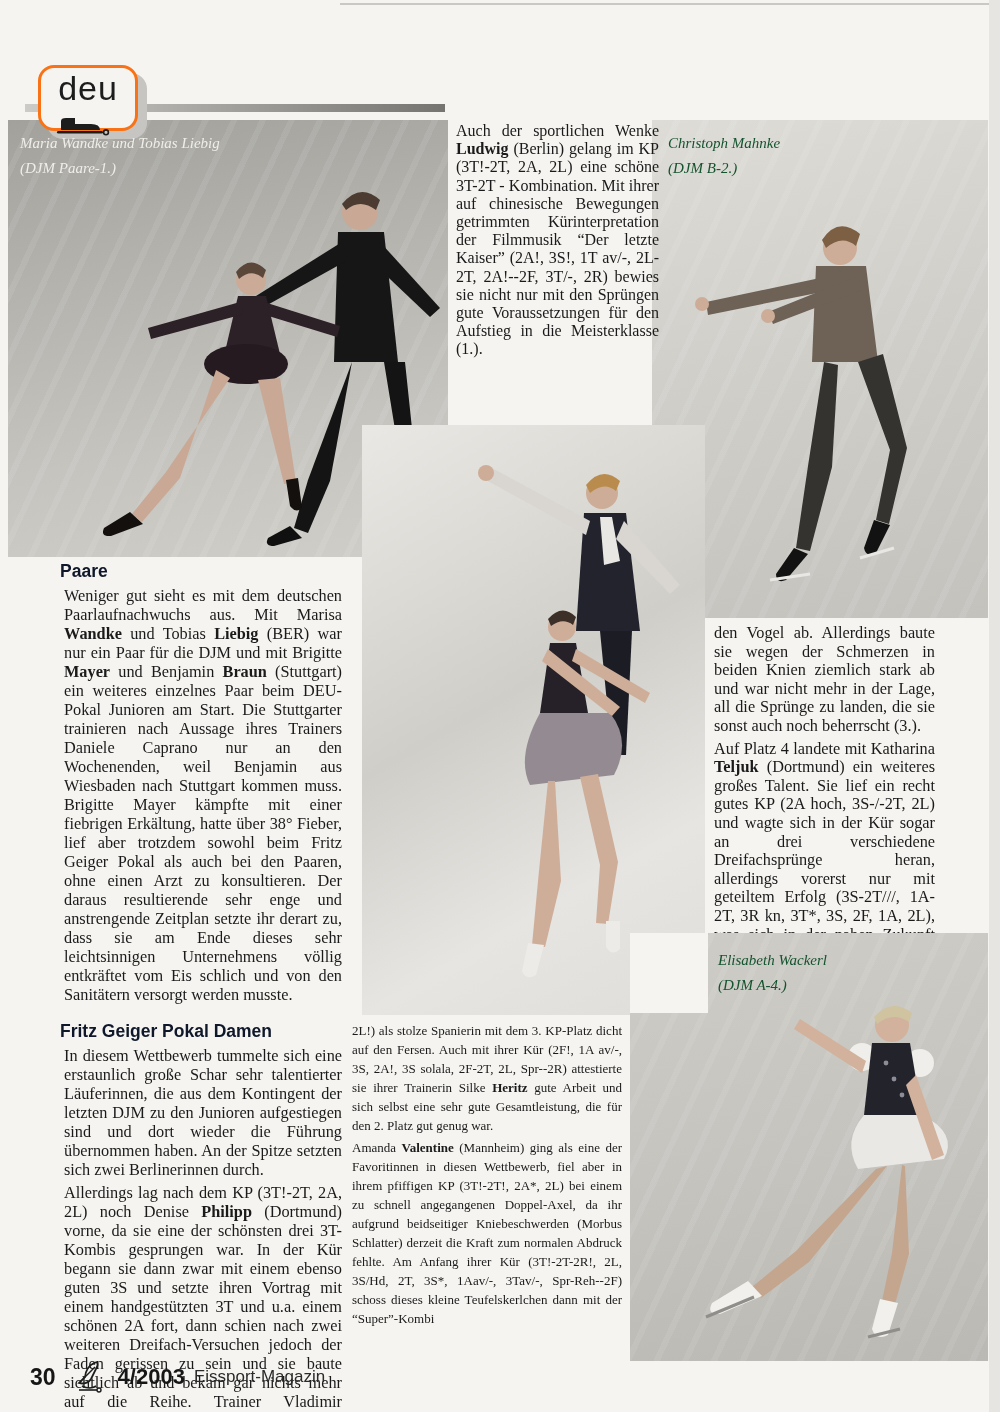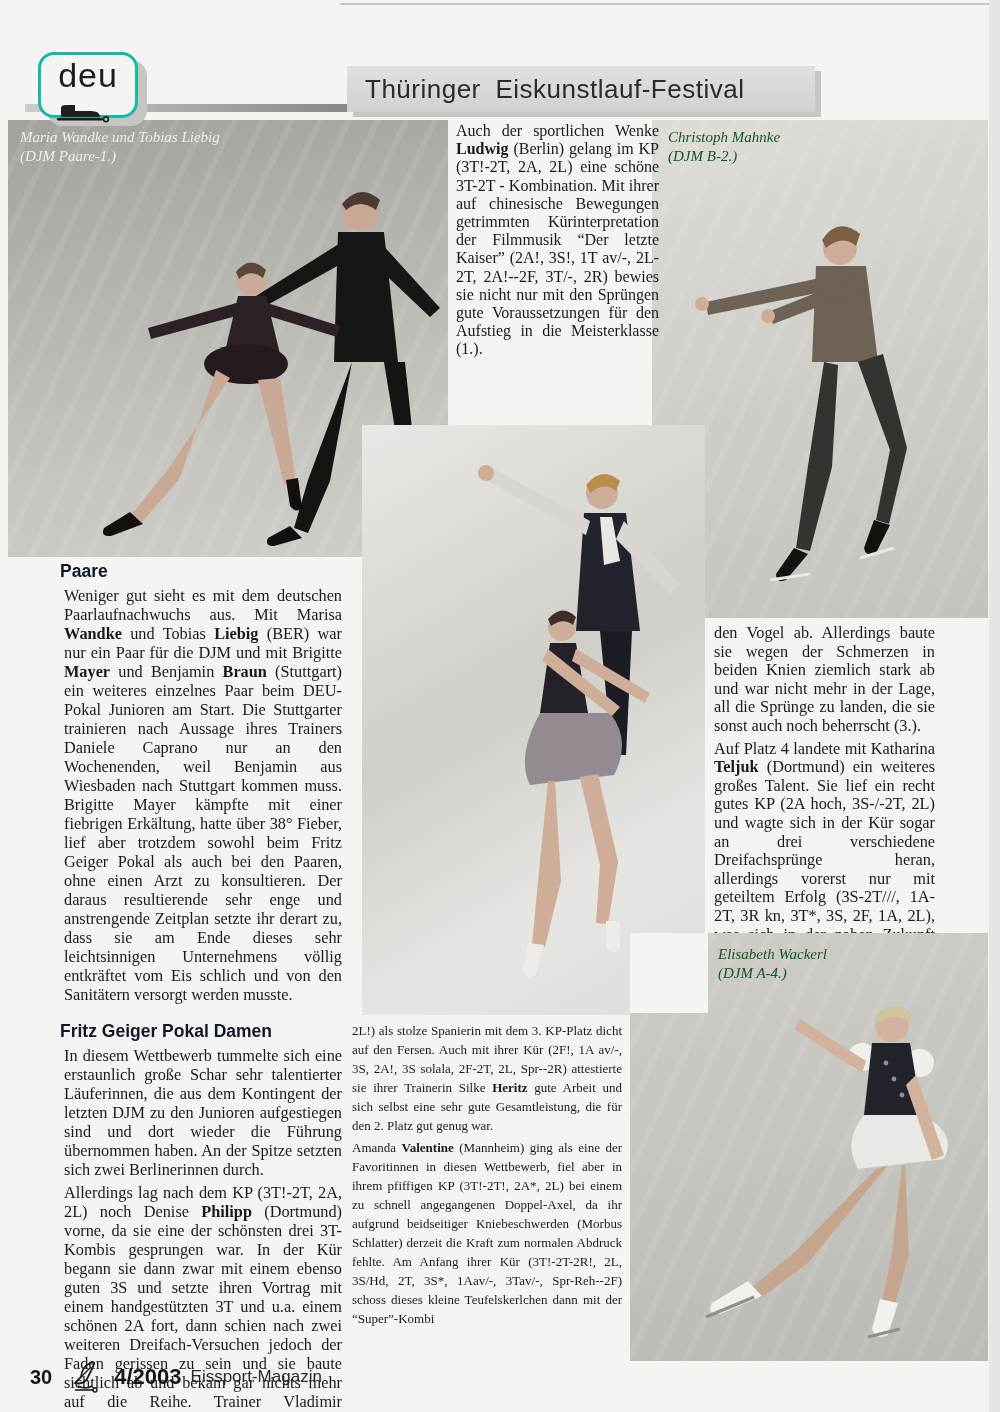--- a/index.html
+++ b/index.html
@@ -4,22 +4,22 @@
 <style>
   html,body{margin:0;padding:0;background:#ffffff;}
   .page{
     position:relative;width:1000px;height:1412px;margin:0 auto;
     background:#f5f4f1;overflow:hidden;
     font-family:"Liberation Serif",serif;color:#1a1a1a;
   }
   
   .top-line{position:absolute;left:340px;top:3px;width:657px;height:2px;background:#c9c8c5;}
   .logo{
-    position:absolute;left:38px;top:52px;width:94px;height:60px;
-    border:3px solid #14b8a6;border-radius:16px;background:#f5f4f1;
+    position:absolute;left:38px;top:65px;width:94px;height:60px;
+    border:3px solid #f97316;border-radius:16px;background:#f5f4f1;
     box-shadow:9px 8px 0 #c6c5c1;z-index:3;
     display:flex;align-items:flex-start;justify-content:center;
   }
   .logo-text{
     font-family:"Liberation Sans",sans-serif;font-size:34px;font-weight:500;
     letter-spacing:1px;color:#1d1d1d;line-height:1;margin-top:3px;
   }
   .logo-skate{position:absolute;left:14px;bottom:-8px;}
   .header-rule{
     position:absolute;left:25px;top:104px;width:420px;height:8px;
@@ -47,21 +47,21 @@
     background:linear-gradient(165deg,#dddcd7 0%,#d0cfca 45%,#c3c2bd 100%);}
   .photo-frenzel{left:362px;top:425px;width:343px;height:590px;
     background:linear-gradient(150deg,#e9e8e4 0%,#dbdad5 25%,#cfcec9 45%,#e6e5e1 75%,#deddd9 100%);}
   .photo-wackerl{left:630px;top:933px;width:358px;height:428px;
     background:linear-gradient(170deg,#cdccc7 0%,#c5c4bf 50%,#bab9b4 100%);}
   .photo-wackerl .notch{position:absolute;left:0;top:0;width:78px;height:80px;background:#f5f4f1;}
   .caption{
     position:absolute;font-style:italic;font-size:15px;line-height:1.28;z-index:4;
     color:#14532d;
   }
-  .caption span{display:block;}
+  .caption span{display:block;margin-top:6px;}
   .cap-wandke{left:20px;top:128px;color:#efeeea;}
   .cap-mahnke{left:668px;top:128px;}
   .cap-frenzel{left:376px;top:578px;}
   .cap-wackerl{left:718px;top:945px;}
   .figure-svg{position:absolute;inset:0;width:100%;height:100%;}
   
   .col p{margin:4px;text-align:justify;}
   .col-mid-top{position:absolute;left:452px;top:118px;width:211px;font-size:16px;line-height:18.2px;}
   .col-left{position:absolute;left:60px;top:562px;width:286px;font-size:16.3px;line-height:19px;}
   .col-right{position:absolute;left:710px;top:620px;width:229px;font-size:16.3px;line-height:18.6px;}
@@ -69,21 +69,21 @@
   .sec-h{
     font-family:"Liberation Sans",sans-serif;font-weight:bold;font-size:17.5px;
     color:#0f172a;margin:0 0 5px 0;text-align:left;
   }
   .sec-gap{height:14px;}
   
   .footer{
     position:absolute;left:30px;top:1360px;height:34px;
     display:flex;align-items:center;font-family:"Liberation Sans",sans-serif;
   }
-  .page-num{font-size:20px;font-weight:bold;color:#161616;}
+  .page-num{font-size:23px;font-weight:bold;color:#161616;}
   .footer-icon{margin:0 10px 0 18px;}
   .issue{font-size:22px;font-weight:bold;color:#161616;margin-right:9px;}
   .magazine{font-size:17px;color:#2a2a2a;}
   .right-strip{position:absolute;right:0;top:0;width:11px;height:100%;background:#e6e5e2;}
 </style>
 </head>
 <body>
 
 <div class="page">
 
@@ -91,23 +91,20 @@
   <div class="right-strip"></div>
 
   <div class="header-rule"></div>
   <div class="logo">
     <span class="logo-text">deu</span>
     <svg class="logo-skate" width="62" height="18" viewBox="0 0 62 18">
       <path d="M6 3 q0 -3 5 -3 h9 v6 h16 q9 0 9 6 l-39 0 z" fill="#1d1d1d"></path>
       <rect x="2" y="13" width="46" height="2.6" rx="1.3" fill="#1d1d1d"></rect>
       <circle cx="51" cy="14.3" r="2.4" fill="none" stroke="#1d1d1d" stroke-width="1.6"></circle>
     </svg>
-  </div>
-  <div class="title-band">
-    <span class="page-title">Thüringer Eiskunstlauf-Festival</span>
   </div>
 
   <div class="photo photo-wandke">
     <div class="streaks"></div>
     <svg class="figure-svg" viewBox="0 0 440 437" preserveAspectRatio="none">
 
       <circle cx="352" cy="92" r="18" fill="#c9a995"></circle>
       <path d="M334 84 q18 -22 38 -4 l-4 10 q-16 -12 -30 0 z" fill="#4b3b30"></path>
       <path d="M330 112 h46 l14 130 h-64 z" fill="#161616"></path>
       <path d="M334 122 L248 176 l6 12 L340 140 z" fill="#161616"></path>

